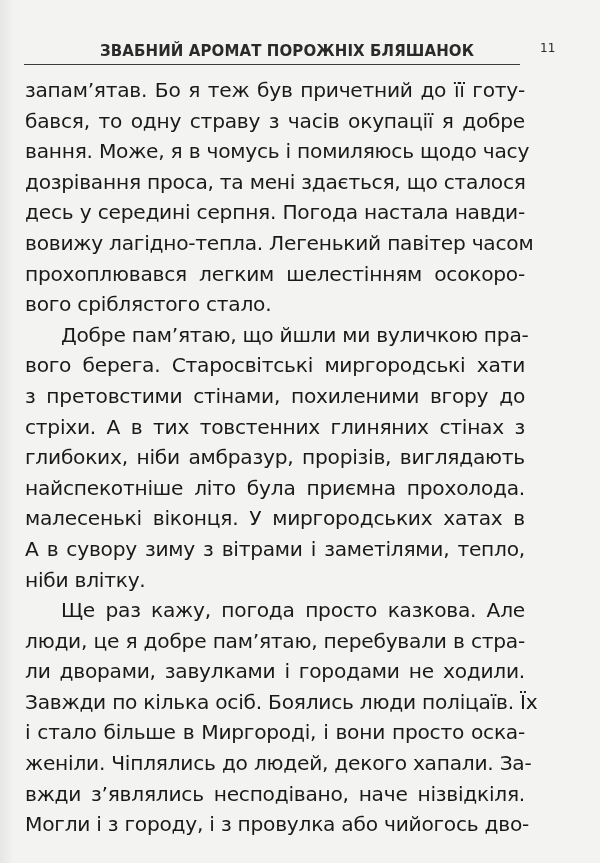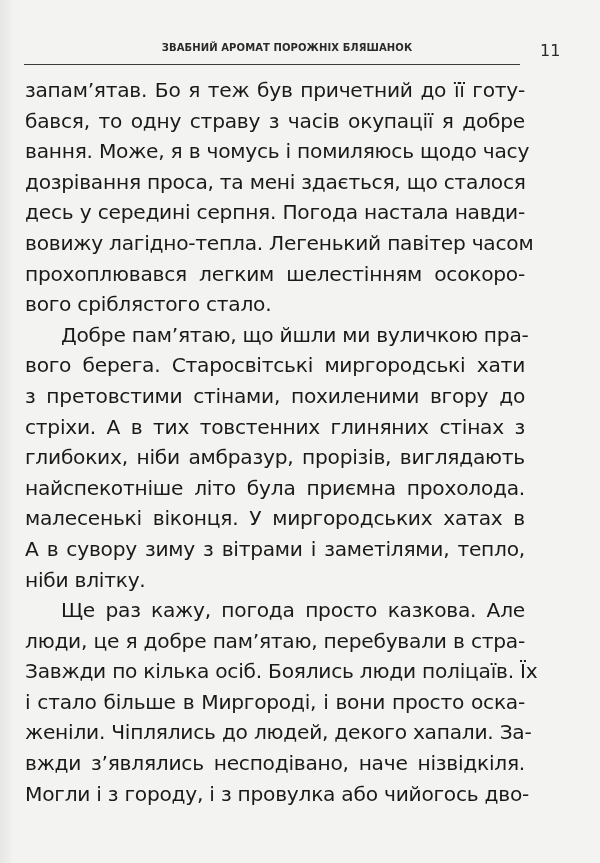--- a/index.html
+++ b/index.html
@@ -32,30 +32,30 @@
     }
     .running-head-title {
       position: absolute;
       right: 0;
       left: 0;
       top: 2px;
       text-align: center;
       padding-left: 30px;
       font-family: "DejaVu Sans", sans-serif;
       font-weight: bold;
-      font-size: 10px;
+      font-size: 15px;
       letter-spacing: 0.1px;
       color: #2a2a2a;
     }
     .page-number {
       position: absolute;
       left: 540px;
       top: 41px;
       font-family: "DejaVu Sans", sans-serif;
-      font-size: 16px;
+      font-size: 12px;
       color: #2a2a2a;
     }
     .text-body {
       position: absolute;
       left: 25px;
       top: 75px;
       width: 500px;
     }
     .line {
       display: block;
@@ -97,19 +97,20 @@
     <span class="line">вого берега. Старосвітські миргородські хати</span>
     <span class="line">з претовстими стінами, похиленими вгору до</span>
     <span class="line">стріхи. А в тих товстенних глиняних стінах з</span>
     <span class="line">глибоких, ніби амбразур, прорізів, виглядають</span>
     <span class="line">найспекотніше літо була приємна прохолода.</span>
     <span class="line">малесенькі віконця. У миргородських хатах в</span>
     <span class="line">А в сувору зиму з вітрами і заметілями, тепло,</span>
     <span class="line last">ніби влітку.</span>
     <span class="line indent">Ще раз кажу, погода просто казкова. Але</span>
     <span class="line">люди, це я добре пам’ятаю, перебували в стра-</span>
+    <span class="line">ли дворами, завулками і городами не ходили.</span>
     <span class="line">Завжди по кілька осіб. Боялись люди поліцаїв. Їх</span>
     <span class="line">і стало більше в Миргороді, і вони просто оска-</span>
     <span class="line">женіли. Чіплялись до людей, декого хапали. За-</span>
     <span class="line">вжди з’являлись несподівано, наче нізвідкіля.</span>
     <span class="line">Могли і з городу, і з провулка або чийогось дво-</span>
   </div>
 </div>
 
 </body></html>

